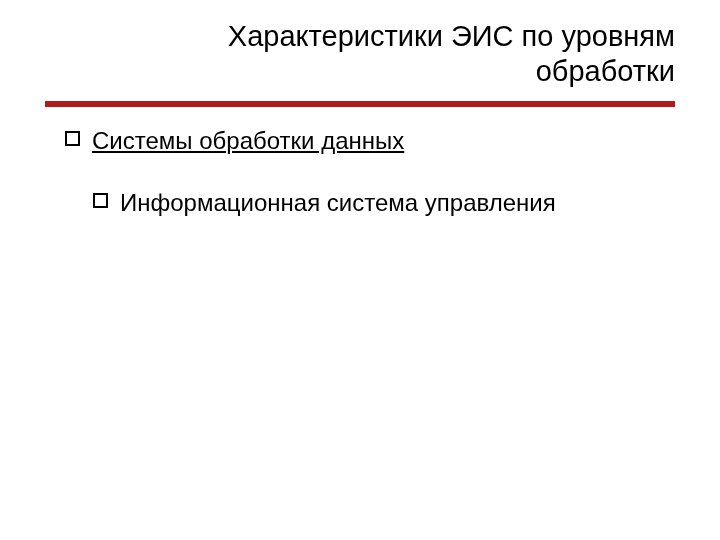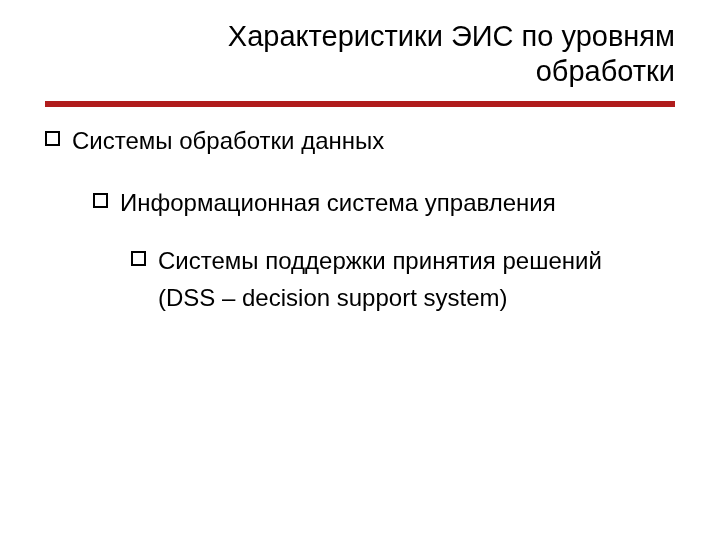--- a/index.html
+++ b/index.html
@@ -51,21 +51,23 @@
     .bullet-text {
       font-size: 24px;
       line-height: 1.35;
     }
     .sub-text {
       font-size: 24px;
       line-height: 1.35;
       margin-left: 0;
     }
     .block-1 {
+      margin-left: 20px;
       margin-bottom: 30px;
+      text-decoration: underline;
     }
     .block-2 {
       margin-left: 48px;
       margin-bottom: 26px;
     }
     .block-3 {
       margin-left: 86px;
     }
     .block-3 .bullet-text,
     .block-3 .sub-text-indented {
@@ -94,20 +96,13 @@
     </div>
   </div>
 
   <div class="block-2">
     <div class="bullet-item">
       <span class="bullet-box"></span>
       <span class="bullet-text">Информационная система управления</span>
     </div>
   </div>
 
-  <div class="block-3">
-    <div class="bullet-item">
-      <span class="bullet-box"></span>
-      <span class="bullet-text">Системы поддержки принятия решений</span>
-    </div>
-    <div class="sub-text-indented">(DSS – decision support system)</div>
-  </div>
 </div>
 
 </body></html>

